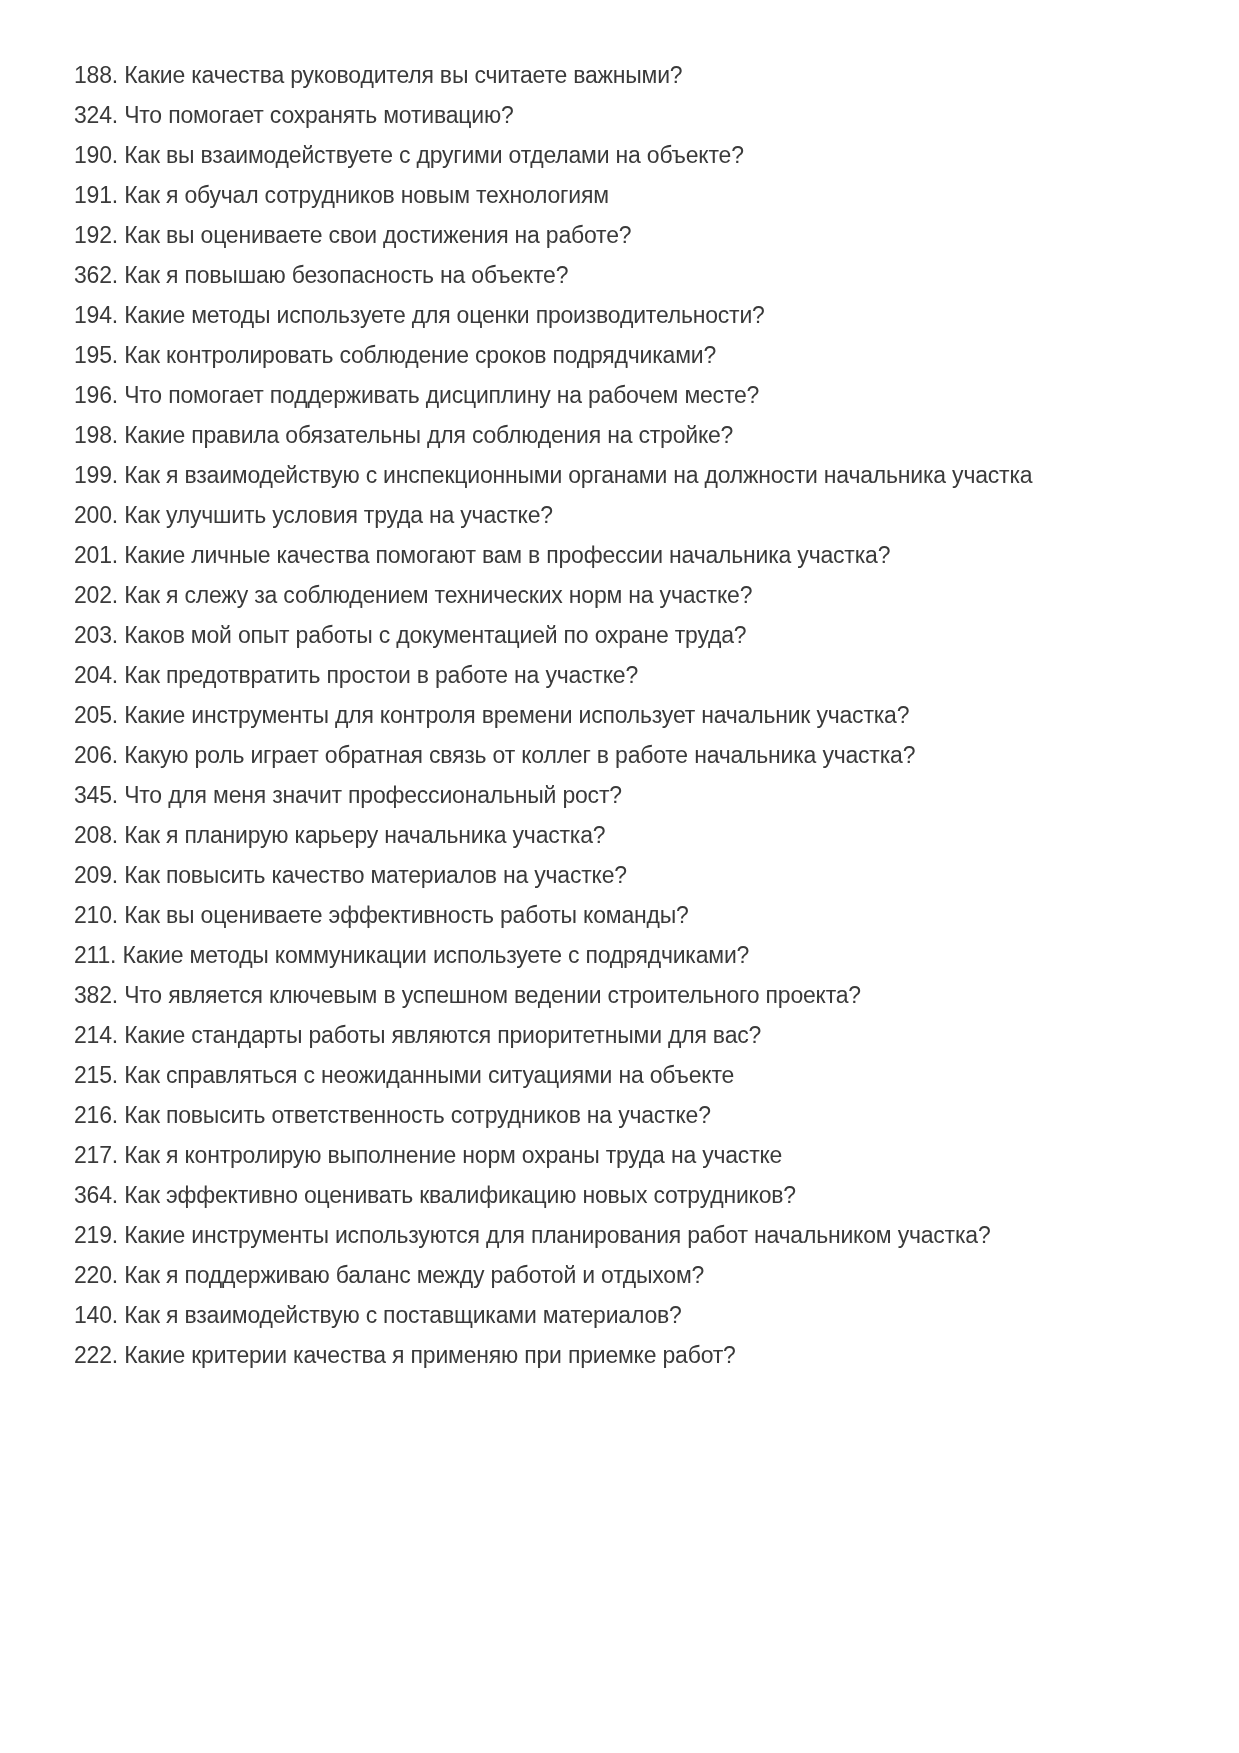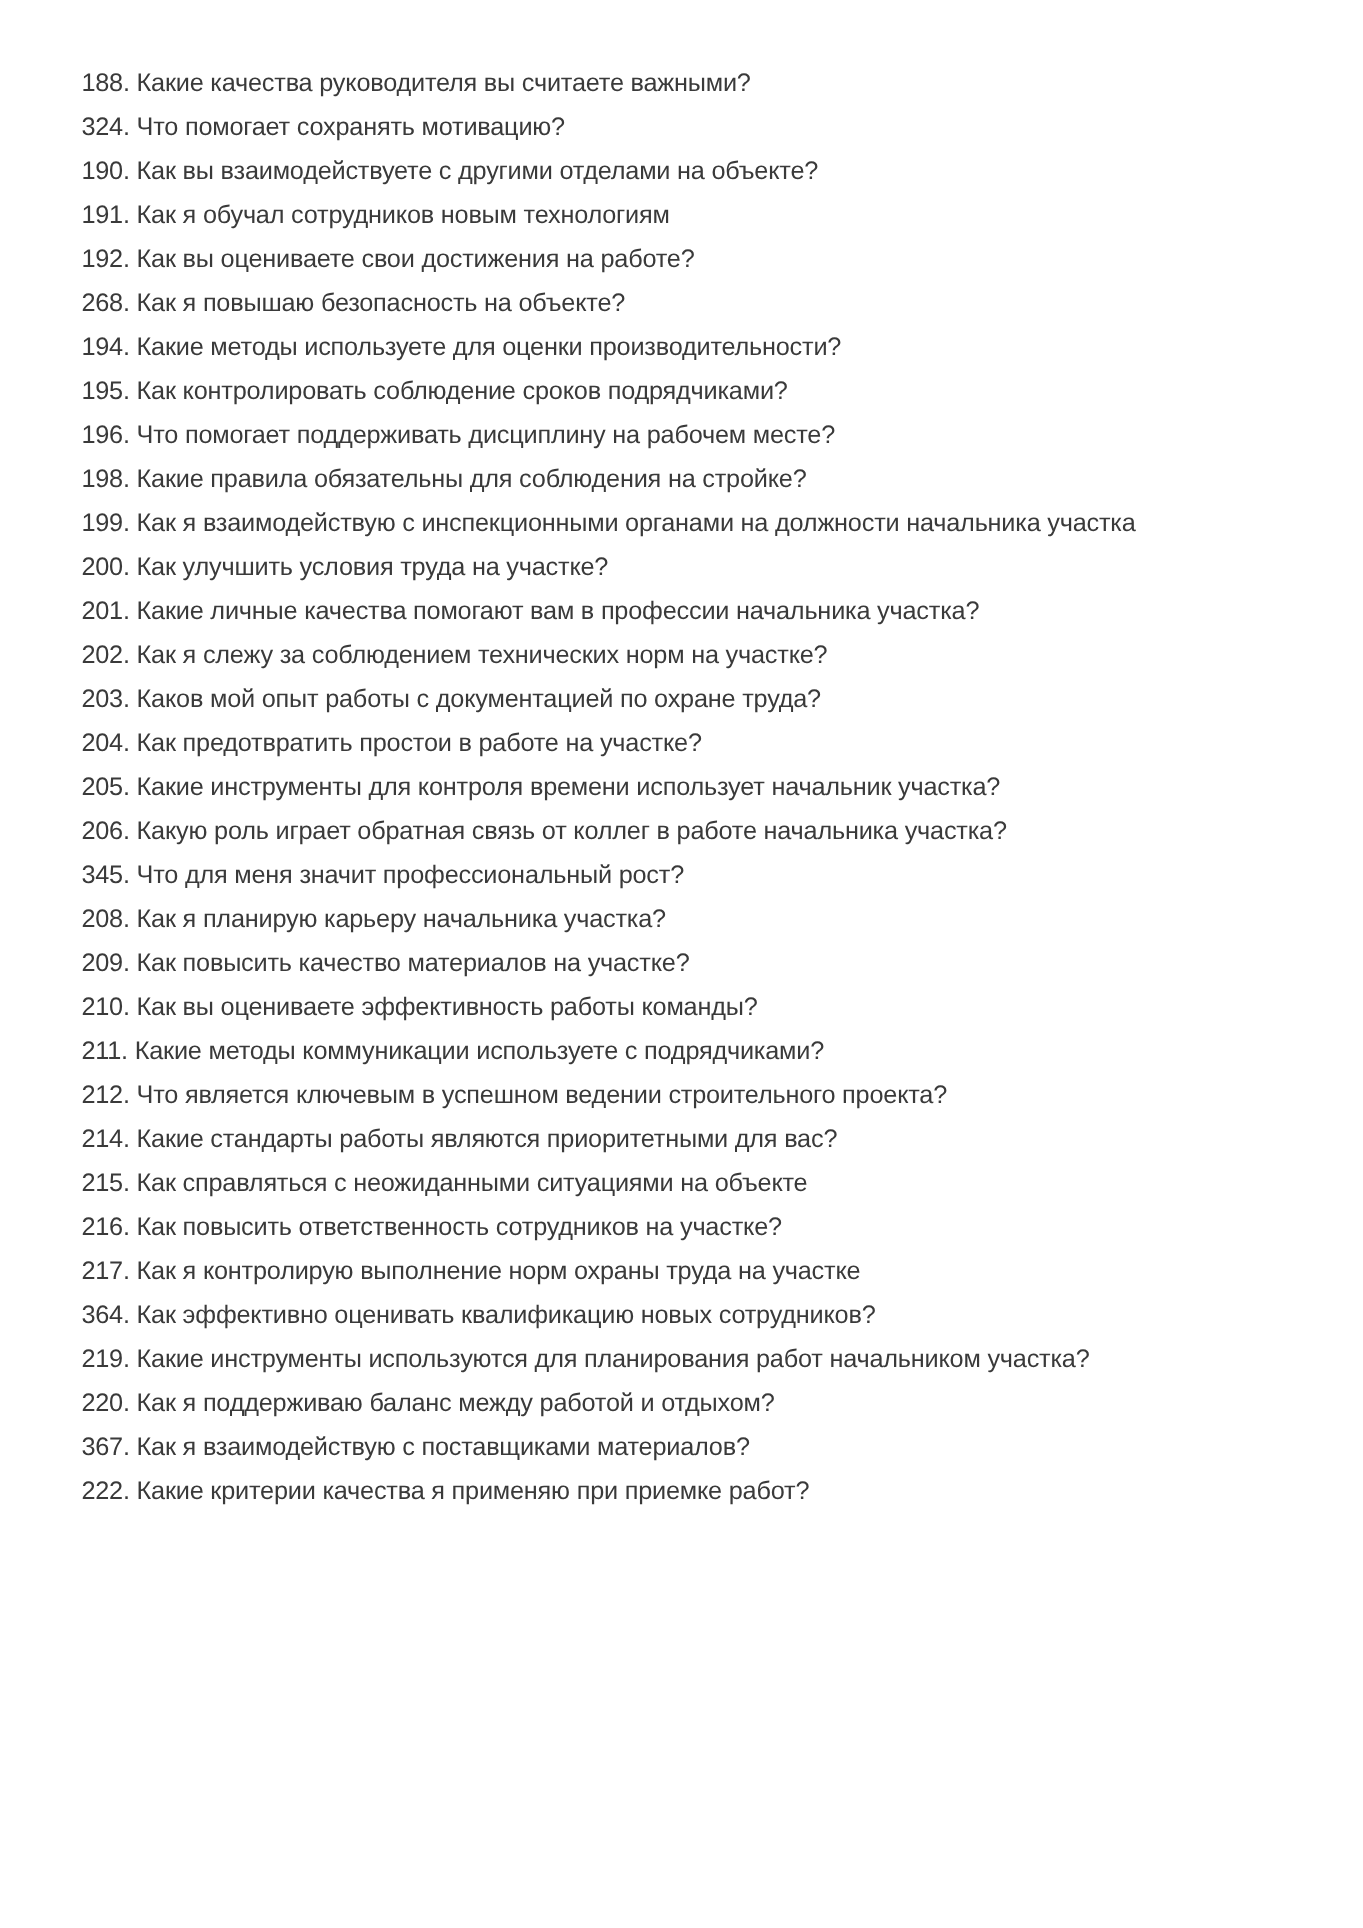--- a/index.html
+++ b/index.html
@@ -31,42 +31,42 @@
 </head>
 <body>
 
 <div class="doc-page">
   <div id="question-list">
       <div class="question-line">188. Какие качества руководителя вы считаете важными?</div>
       <div class="question-line">324. Что помогает сохранять мотивацию?</div>
       <div class="question-line">190. Как вы взаимодействуете с другими отделами на объекте?</div>
       <div class="question-line">191. Как я обучал сотрудников новым технологиям</div>
       <div class="question-line">192. Как вы оцениваете свои достижения на работе?</div>
-      <div class="question-line">268. Как я повышаю безопасность на объекте?</div>
+      <div class="question-line">362. Как я повышаю безопасность на объекте?</div>
       <div class="question-line">194. Какие методы используете для оценки производительности?</div>
       <div class="question-line">195. Как контролировать соблюдение сроков подрядчиками?</div>
       <div class="question-line">196. Что помогает поддерживать дисциплину на рабочем месте?</div>
       <div class="question-line">198. Какие правила обязательны для соблюдения на стройке?</div>
       <div class="question-line">199. Как я взаимодействую с инспекционными органами на должности начальника участка</div>
       <div class="question-line">200. Как улучшить условия труда на участке?</div>
       <div class="question-line">201. Какие личные качества помогают вам в профессии начальника участка?</div>
       <div class="question-line">202. Как я слежу за соблюдением технических норм на участке?</div>
       <div class="question-line">203. Каков мой опыт работы с документацией по охране труда?</div>
       <div class="question-line">204. Как предотвратить простои в работе на участке?</div>
       <div class="question-line">205. Какие инструменты для контроля времени использует начальник участка?</div>
       <div class="question-line">206. Какую роль играет обратная связь от коллег в работе начальника участка?</div>
       <div class="question-line">345. Что для меня значит профессиональный рост?</div>
       <div class="question-line">208. Как я планирую карьеру начальника участка?</div>
       <div class="question-line">209. Как повысить качество материалов на участке?</div>
       <div class="question-line">210. Как вы оцениваете эффективность работы команды?</div>
       <div class="question-line">211. Какие методы коммуникации используете с подрядчиками?</div>
-      <div class="question-line">212. Что является ключевым в успешном ведении строительного проекта?</div>
+      <div class="question-line">382. Что является ключевым в успешном ведении строительного проекта?</div>
       <div class="question-line">214. Какие стандарты работы являются приоритетными для вас?</div>
       <div class="question-line">215. Как справляться с неожиданными ситуациями на объекте</div>
       <div class="question-line">216. Как повысить ответственность сотрудников на участке?</div>
       <div class="question-line">217. Как я контролирую выполнение норм охраны труда на участке</div>
       <div class="question-line">364. Как эффективно оценивать квалификацию новых сотрудников?</div>
       <div class="question-line">219. Какие инструменты используются для планирования работ начальником участка?</div>
       <div class="question-line">220. Как я поддерживаю баланс между работой и отдыхом?</div>
-      <div class="question-line">367. Как я взаимодействую с поставщиками материалов?</div>
+      <div class="question-line">140. Как я взаимодействую с поставщиками материалов?</div>
       <div class="question-line">222. Какие критерии качества я применяю при приемке работ?</div>
     </div>
 </div>
 
 </body></html>

